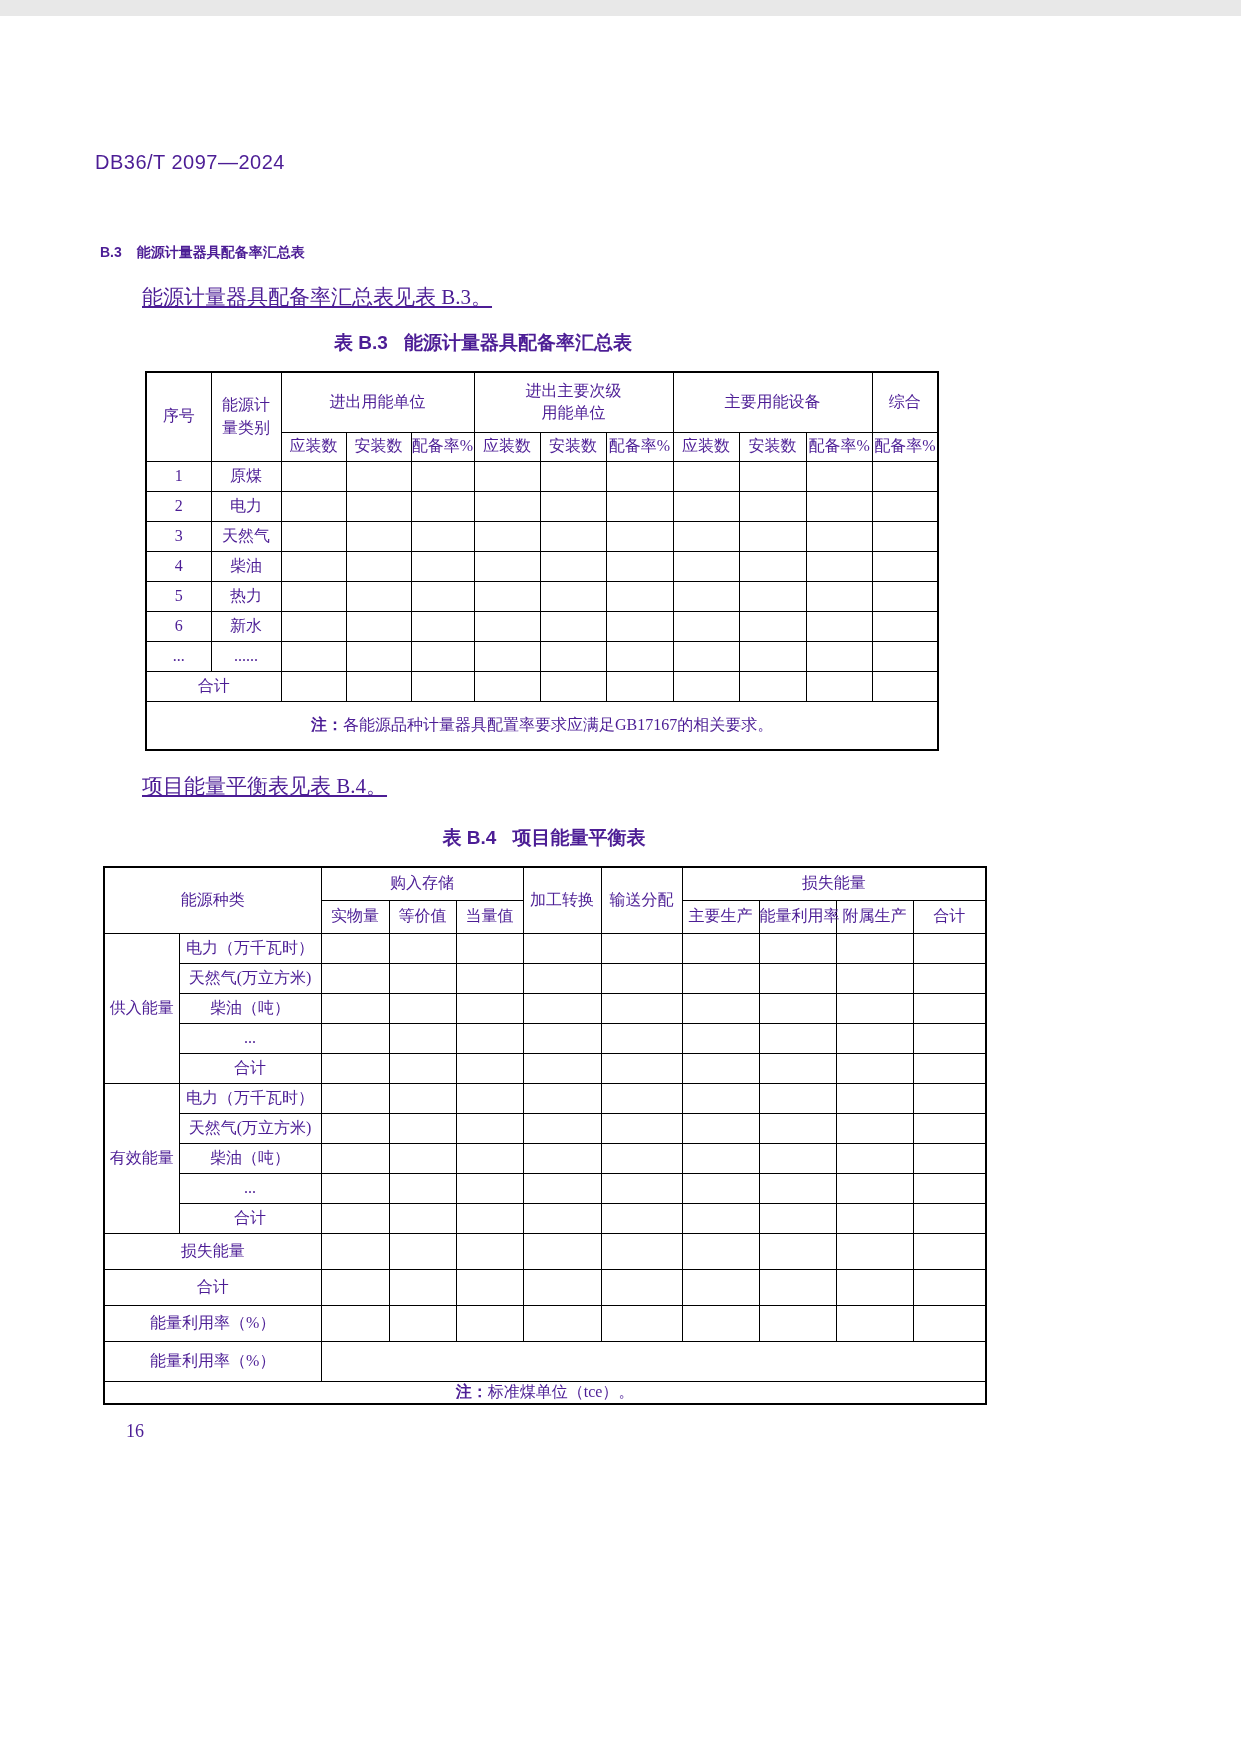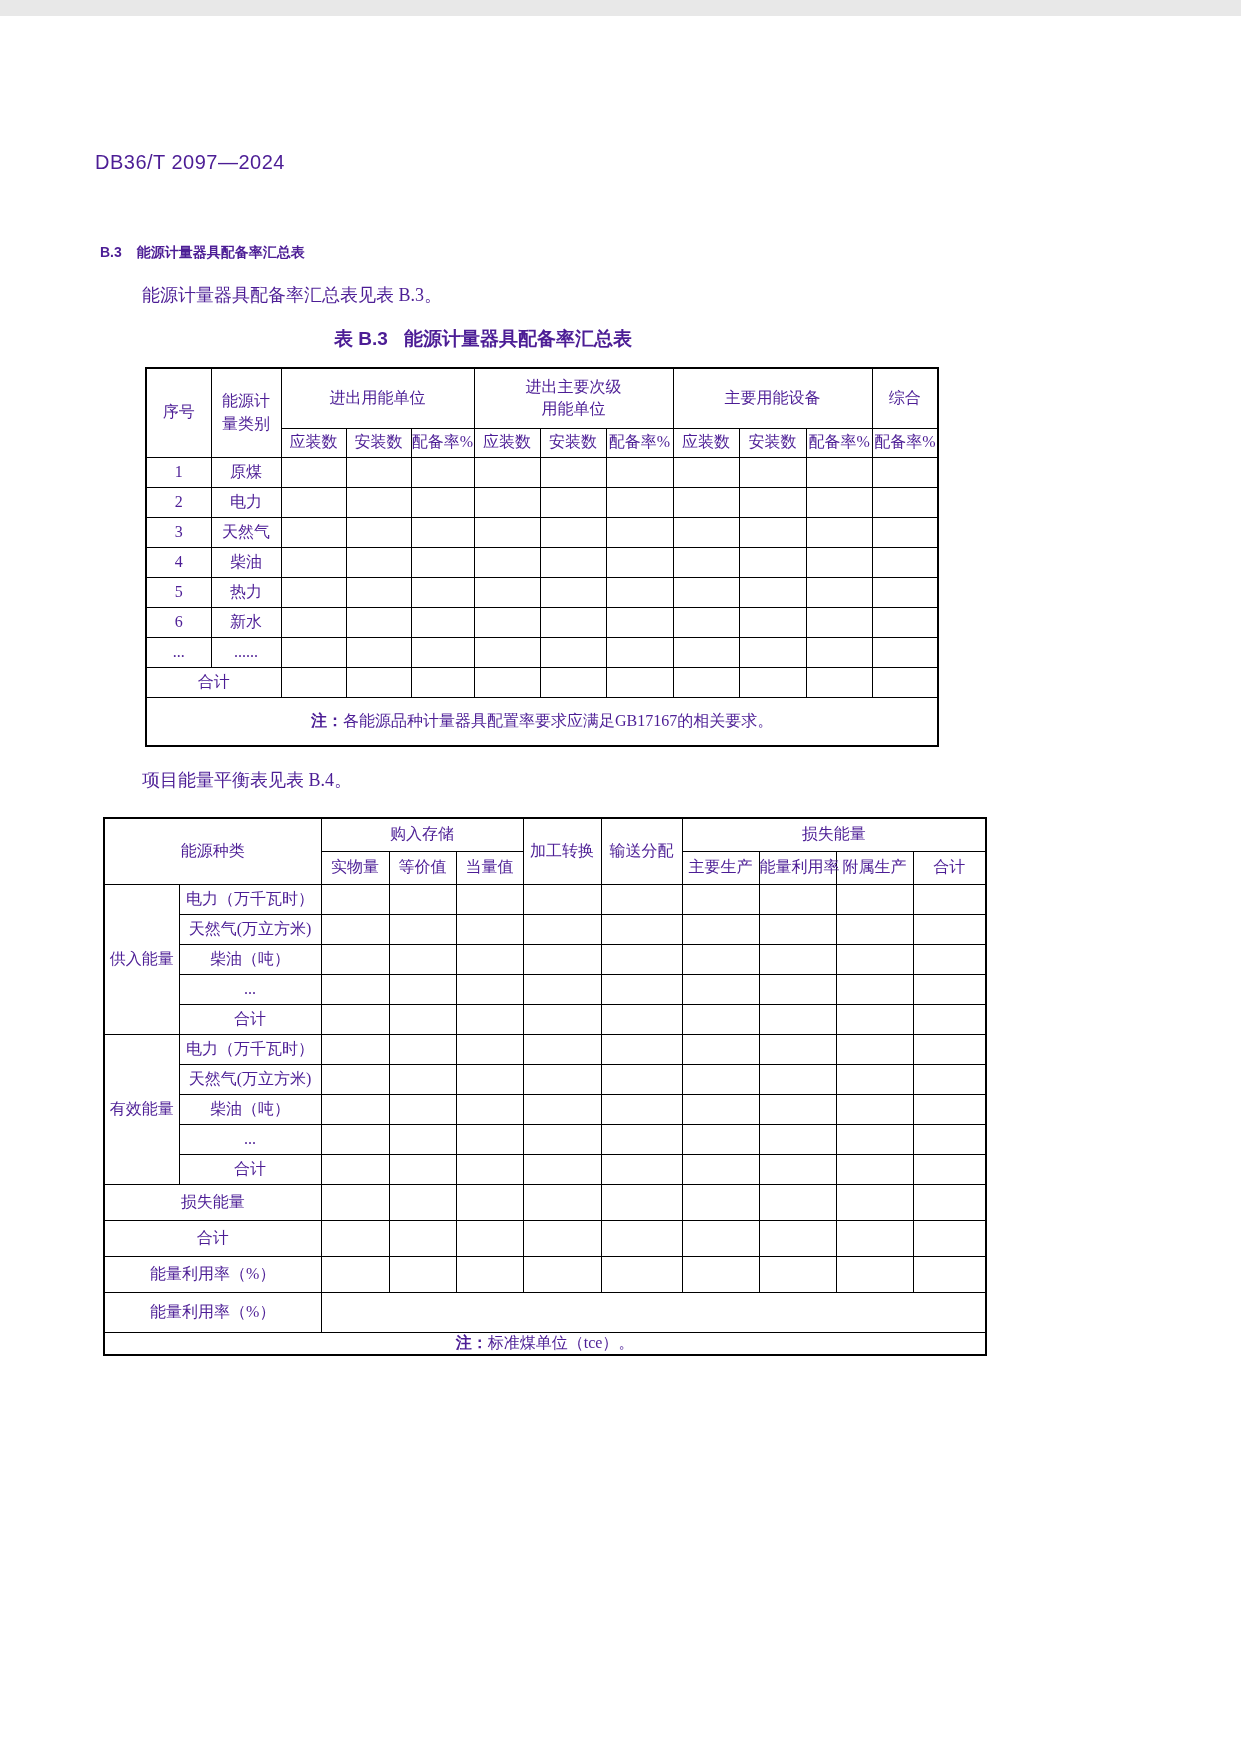--- a/index.html
+++ b/index.html
@@ -13,21 +13,21 @@
     padding-top:135px; margin-left:95px;
     font-family:"Liberation Sans","DejaVu Sans",sans-serif;
     font-size:20px; letter-spacing:0.5px;
   }
   .section-heading {
     margin:70px 0 0 100px;
     font-family:"Liberation Sans","DejaVu Sans",sans-serif;
     font-weight:bold; font-size:14px;
   }
   .section-heading .sec-num { margin-right:15px; }
-  .para { margin:21px 0 0 142px; font-size:18px; }
+  .para { margin:21px 0 0 142px; font-size:21px;text-decoration:underline; }
   .tbl-wrap { }
   .b3-wrap { margin:19px 0 0 145px; width:676px; }
   .b4-wrap { margin:25px 0 0 103px; width:882px; }
   .tbl-caption {
     text-align:center; font-weight:bold; font-size:19px;
     font-family:"Liberation Sans","DejaVu Sans",sans-serif;
     margin-bottom:15px;
   }
   .tbl-caption .cap-label { margin-right:16px; }
   table.tbl {
@@ -233,20 +233,23 @@
         </td>
       </tr>
     </tbody>
       </table>
   </div>
 
 
   <div class="para">项目能量平衡表见表 B.4。</div>
 
   <div class="tbl-wrap b4-wrap">
+    <div class="tbl-caption">
+      <span class="cap-label">表 B.4</span><span>项目能量平衡表</span>
+    </div>
     <table class="tbl">
       <colgroup>
         <col style="width:75px">
           <col style="width:142px">
         <col style="width:68px">
           <col style="width:67px">
           <col style="width:67px">
         <col style="width:78px">
           <col style="width:81px">
         <col style="width:77px">
@@ -438,14 +441,15 @@
       </tr>
       <tr class="b4-note">
         <td colspan="11" class="note-cell">
           <span class="note-bold">注：</span><span>标准煤单位（tce）。</span>
         </td>
       </tr>
     </tbody>
       </table>
   </div>
 
+  <div class="page-number">16</div>
 
 </div>
 
 </body></html>

